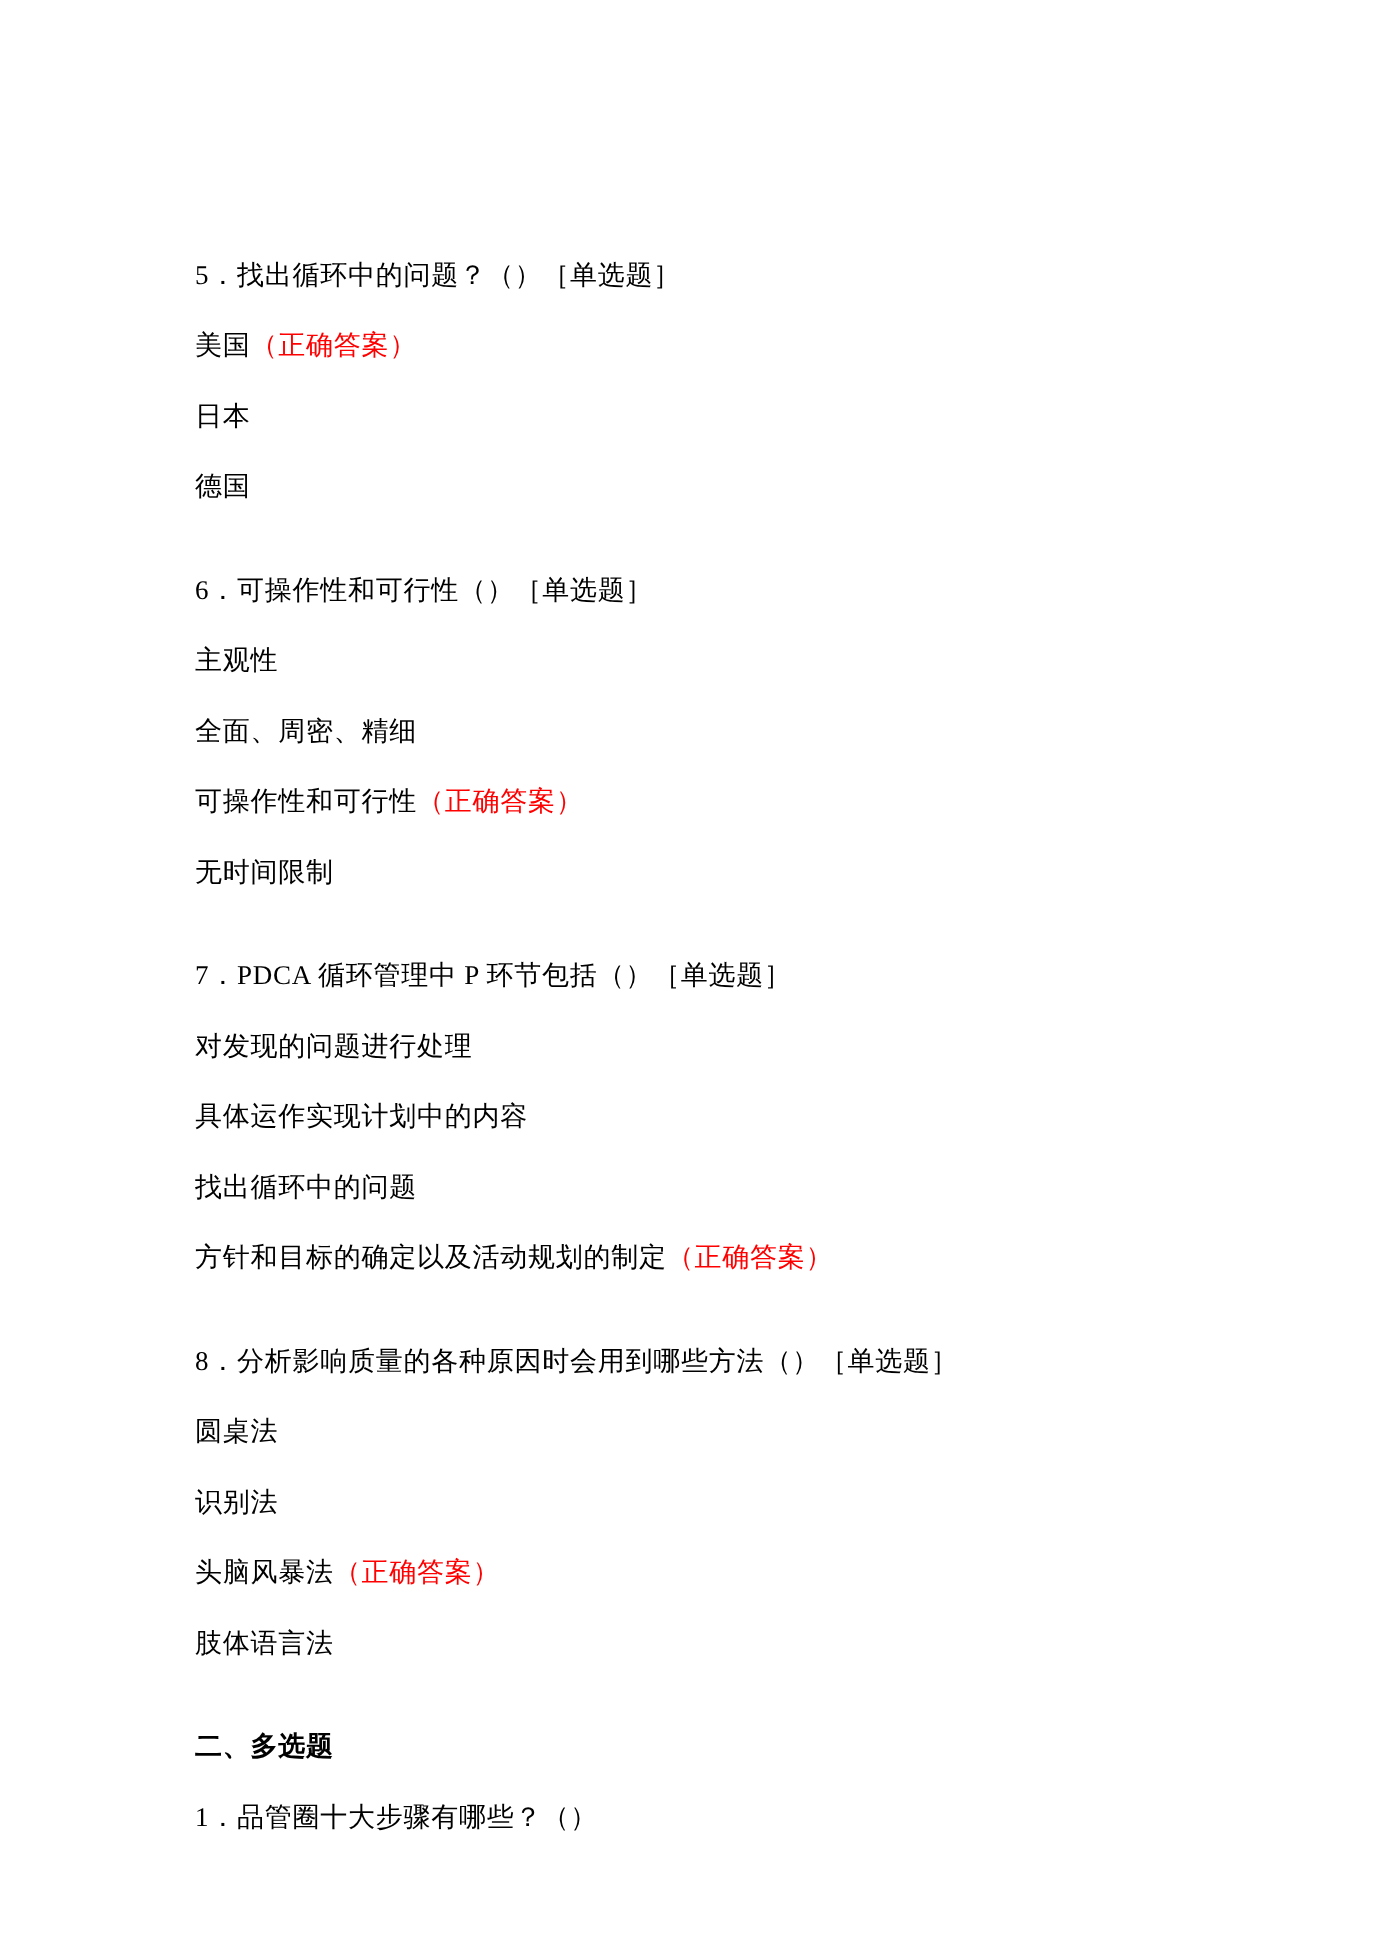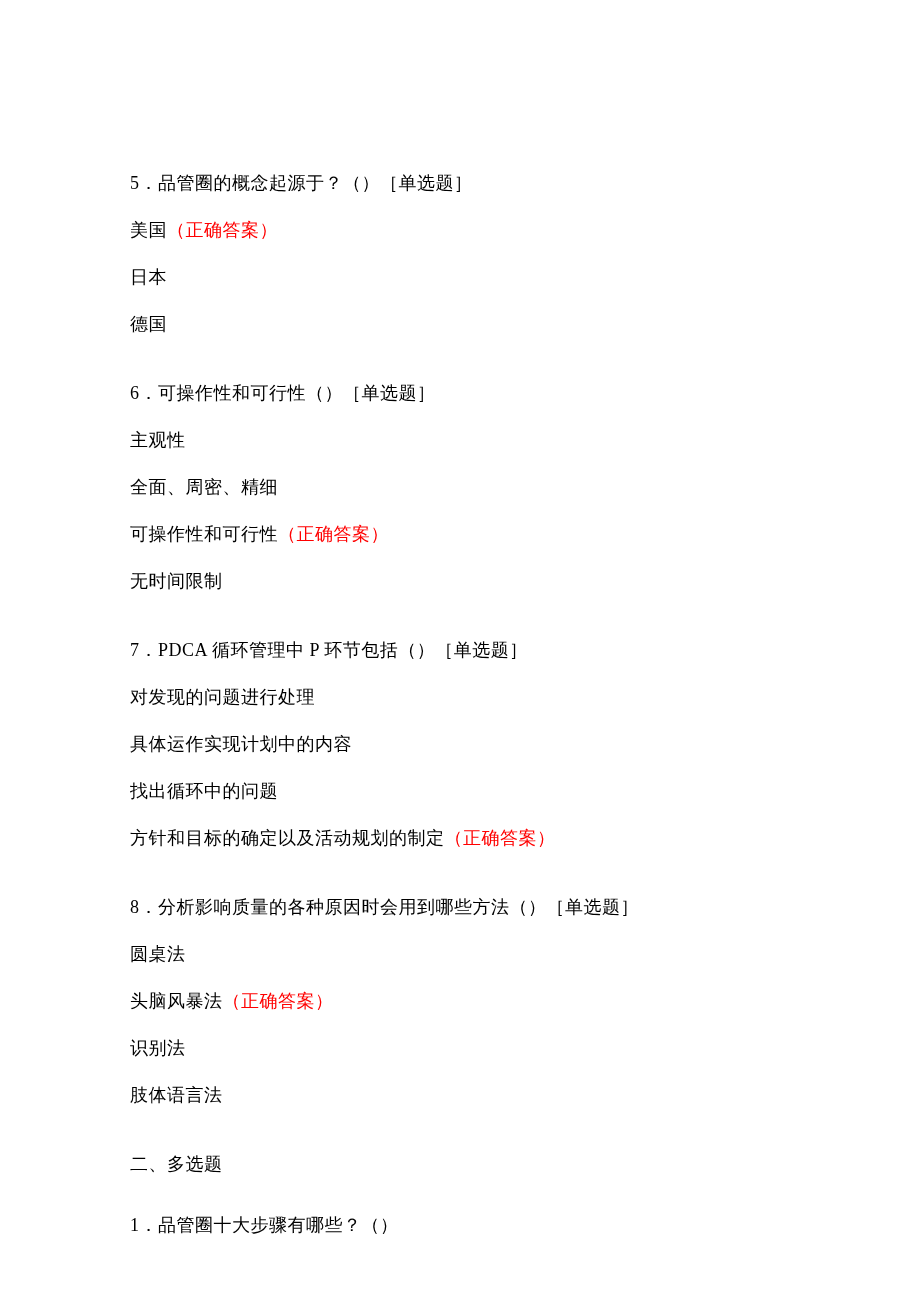--- a/index.html
+++ b/index.html
@@ -25,30 +25,31 @@
       letter-spacing: 0.5px;
     }
     .option {
       margin-bottom: 20px;
       letter-spacing: 0.5px;
     }
     .correct-answer {
       color: #ff0000;
     }
     .section-title {
-      margin-bottom: 34px;
+      margin-bottom: 20px;
       letter-spacing: 0.5px;
+      font-weight: bold;
     }
   </style>
 </head>
 <body>
 
 <div id="content">
     <div class="question-block">
-      <div class="question-title"><span>5</span><span>．品管圈的概念起源于？（）［单选题］</span></div>
+      <div class="question-title"><span>5</span><span>．找出循环中的问题？（）［单选题］</span></div>
       <div class="option"><span>美国</span><span class="correct-answer">（正确答案）</span></div>
       <div class="option"><span>日本</span></div>
       <div class="option"><span>德国</span></div>
     </div>
     <div class="question-block">
       <div class="question-title"><span>6</span><span>．可操作性和可行性（）［单选题］</span></div>
       <div class="option"><span>主观性</span></div>
       <div class="option"><span>全面、周密、精细</span></div>
       <div class="option"><span>可操作性和可行性</span><span class="correct-answer">（正确答案）</span></div>
       <div class="option"><span>无时间限制</span></div>
@@ -56,21 +57,21 @@
     <div class="question-block">
       <div class="question-title"><span>7</span><span>．PDCA 循环管理中 P 环节包括（）［单选题］</span></div>
       <div class="option"><span>对发现的问题进行处理</span></div>
       <div class="option"><span>具体运作实现计划中的内容</span></div>
       <div class="option"><span>找出循环中的问题</span></div>
       <div class="option"><span>方针和目标的确定以及活动规划的制定</span><span class="correct-answer">（正确答案）</span></div>
     </div>
     <div class="question-block">
       <div class="question-title"><span>8</span><span>．分析影响质量的各种原因时会用到哪些方法（）［单选题］</span></div>
       <div class="option"><span>圆桌法</span></div>
+      <div class="option"><span>识别法</span></div>
       <div class="option"><span>头脑风暴法</span><span class="correct-answer">（正确答案）</span></div>
-      <div class="option"><span>识别法</span></div>
       <div class="option"><span>肢体语言法</span></div>
     </div>
     <div class="section-title">二、多选题</div>
     <div class="question-block">
       <div class="question-title"><span>1</span><span>．品管圈十大步骤有哪些？（）</span></div>
     </div>
   </div>
 
 </body></html>

